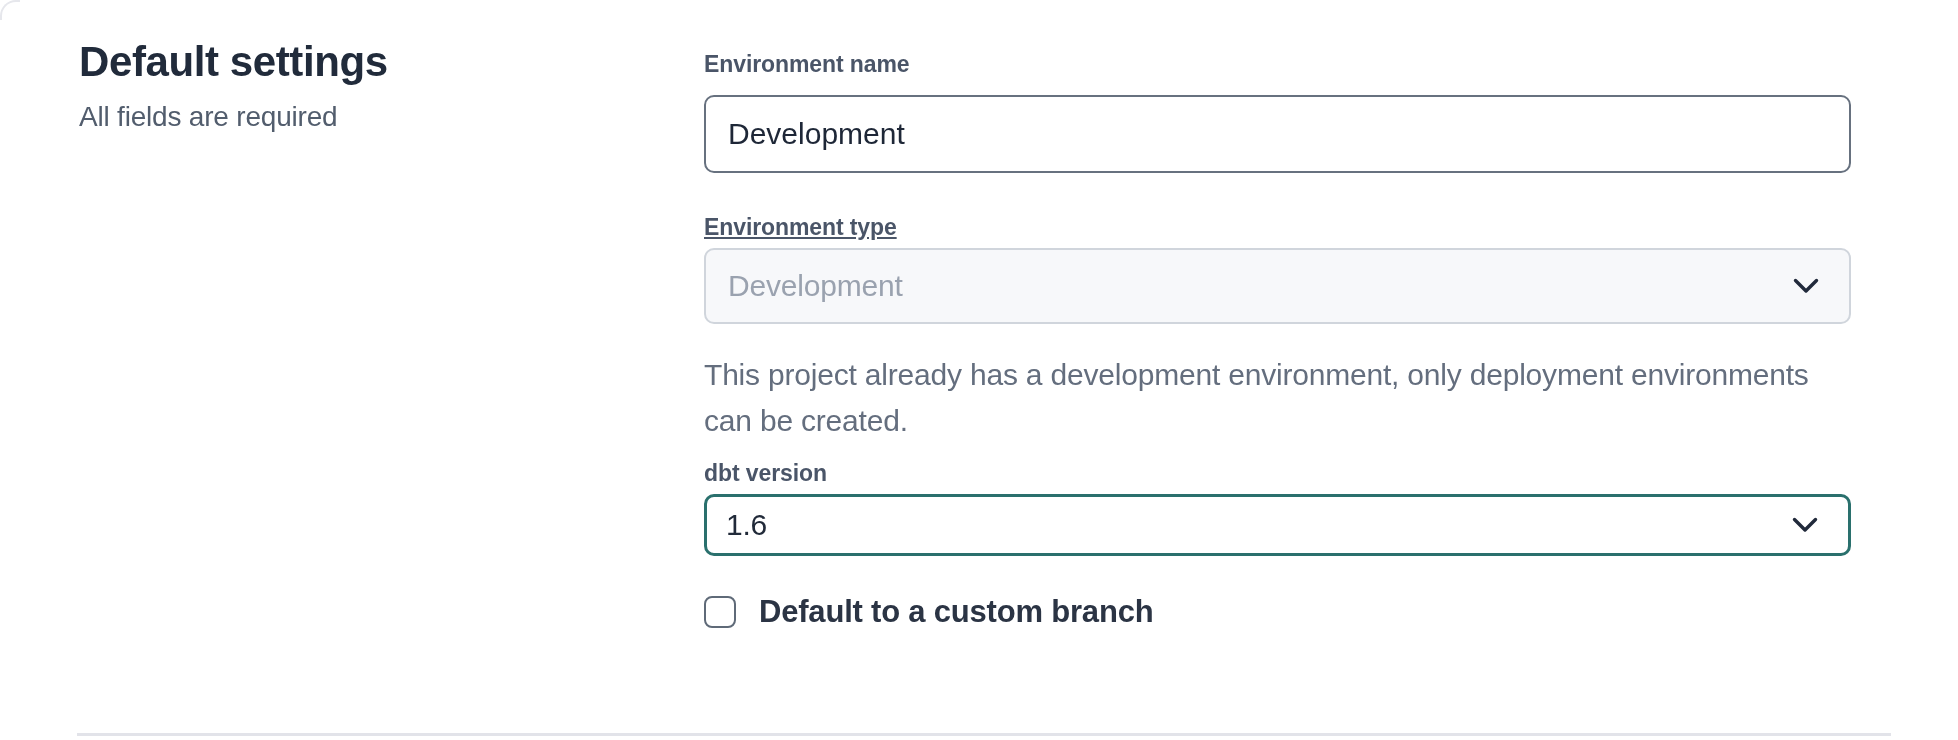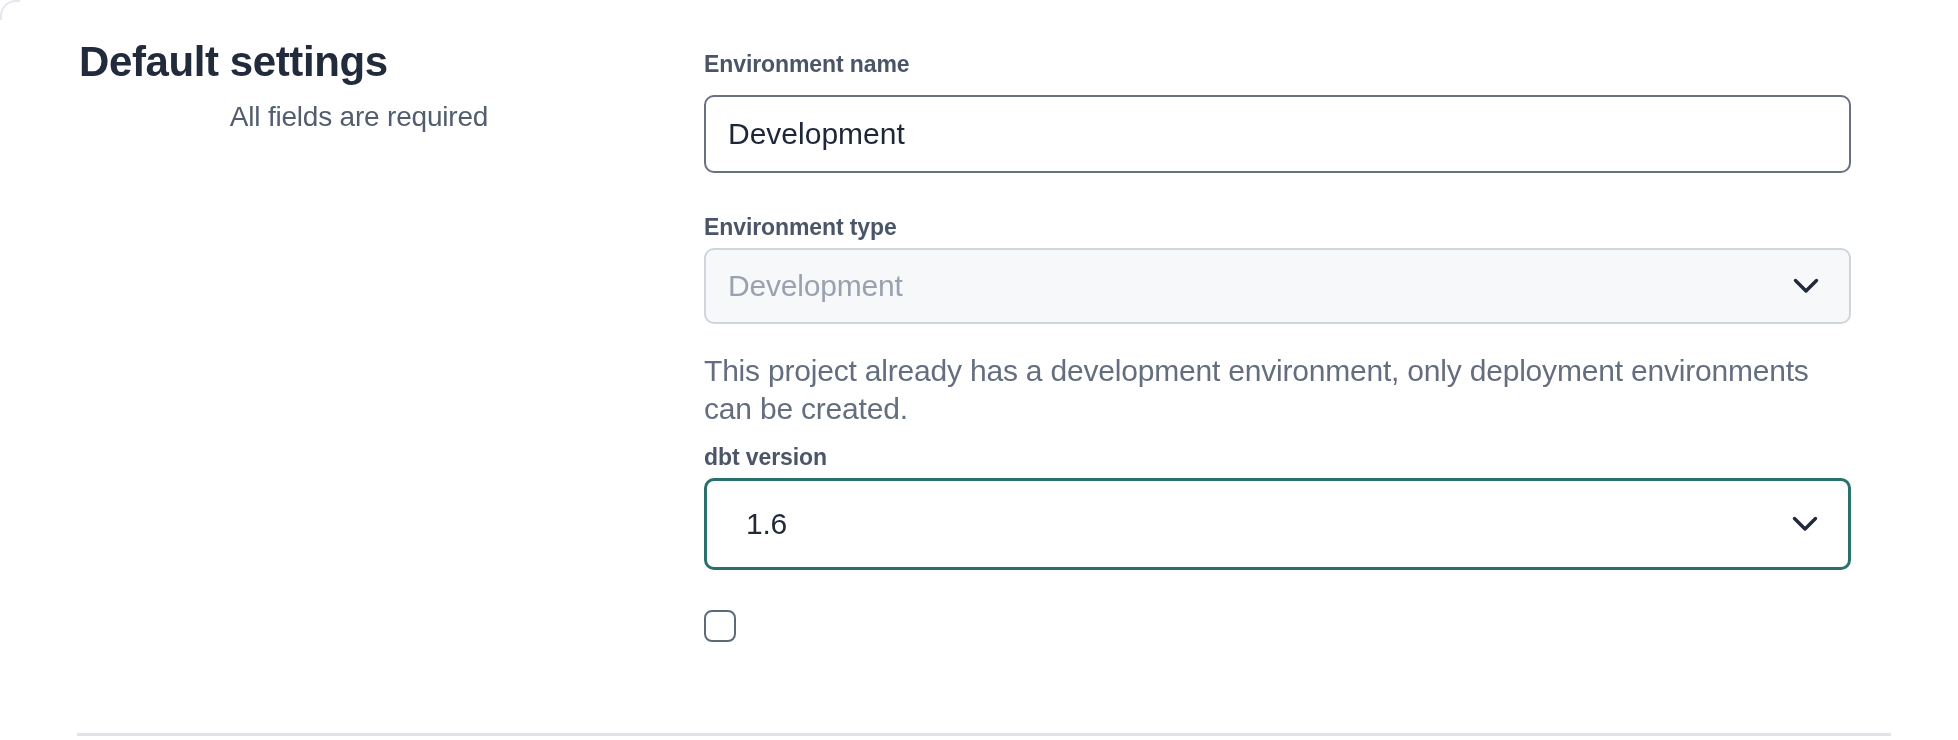--- a/index.html
+++ b/index.html
@@ -33,21 +33,20 @@
     letter-spacing: -0.4px;
     line-height: 52px;
   }
   .page-subtitle {
     margin-top: 12px;
     font-size: 28px;
     font-weight: 400;
     color: #525d6d;
     letter-spacing: -0.2px;
     line-height: 34px;
-    text-align: center;
   }
   .right-col {
     position: absolute;
     left: 704px;
     top: 50px;
     width: 1147px;
   }
   .field-label {
     font-size: 23px;
     font-weight: 700;
@@ -62,52 +61,52 @@
     margin-top: 17px;
     border: 2px solid #67717f;
     border-radius: 10px;
     background: #ffffff;
     font-family: "Liberation Sans", "DejaVu Sans", sans-serif;
     font-size: 30px;
     color: #1e2737;
     padding: 0 30px 0 22px;
     outline: none;
   }
-  .label-gap { margin-top: 40px; }
+  .label-gap { margin-top: 40px; text-decoration: underline; }
   .select-box {
     margin-top: 7px;
     width: 100%;
     height: 76px;
     border: 2px solid #d0d5dc;
     border-radius: 10px;
     background: #f7f8fa;
     display: flex;
     align-items: center;
     justify-content: space-between;
     padding: 0 30px 0 22px;
     cursor: default;
   }
   .select-box.disabled .select-value { color: #9aa2af; }
   .select-box.focused {
-    height: 92px;
+    height: 62px;
     border: 3px solid #2a706d;
     background: #ffffff;
-    padding-left: 39px;
+    padding-left: 19px;
   }
   .select-value {
     font-size: 30px;
     color: #212a39;
     letter-spacing: -0.2px;
   }
   .chevron { flex: 0 0 auto; display: block; }
   .help-text {
     margin-top: 28px;
     width: 1120px;
     font-size: 30px;
-    line-height: 38px;
+    line-height: 46px;
     color: #646e7e;
     letter-spacing: -0.2px;
   }
   .label-gap-sm { margin-top: 15px; }
   .checkbox-row {
     margin-top: 39px;
     display: flex;
     align-items: center;
     height: 34px;
   }
@@ -166,19 +165,20 @@
     <div class="field-label label-gap-sm">dbt version</div>
     <div class="select-box focused">
       <span class="select-value">1.6</span>
       <svg class="chevron" width="26" height="16" viewBox="0 0 26 16" fill="none">
         <path d="M2.5 2.5 L13 13 L23.5 2.5" stroke="#212a3b" stroke-width="3.4" stroke-linecap="round" stroke-linejoin="round"></path>
       </svg>
     </div>
 
     <div class="checkbox-row">
       <div class="checkbox"></div>
+      <div class="checkbox-label">Default to a custom branch</div>
     </div>
 
   </div>
 
   <div class="divider"></div>
 
 </div>
 
 </body></html>

